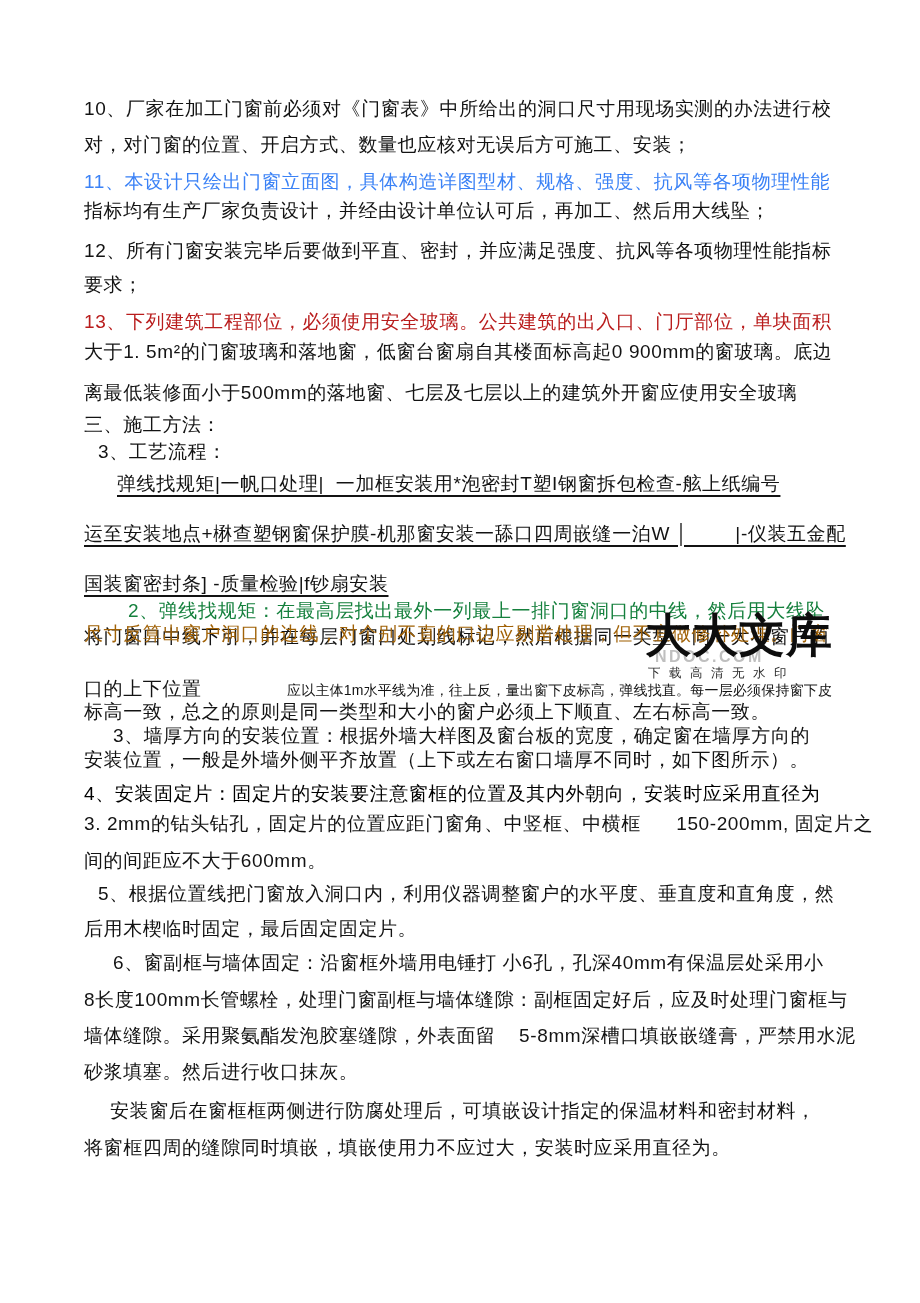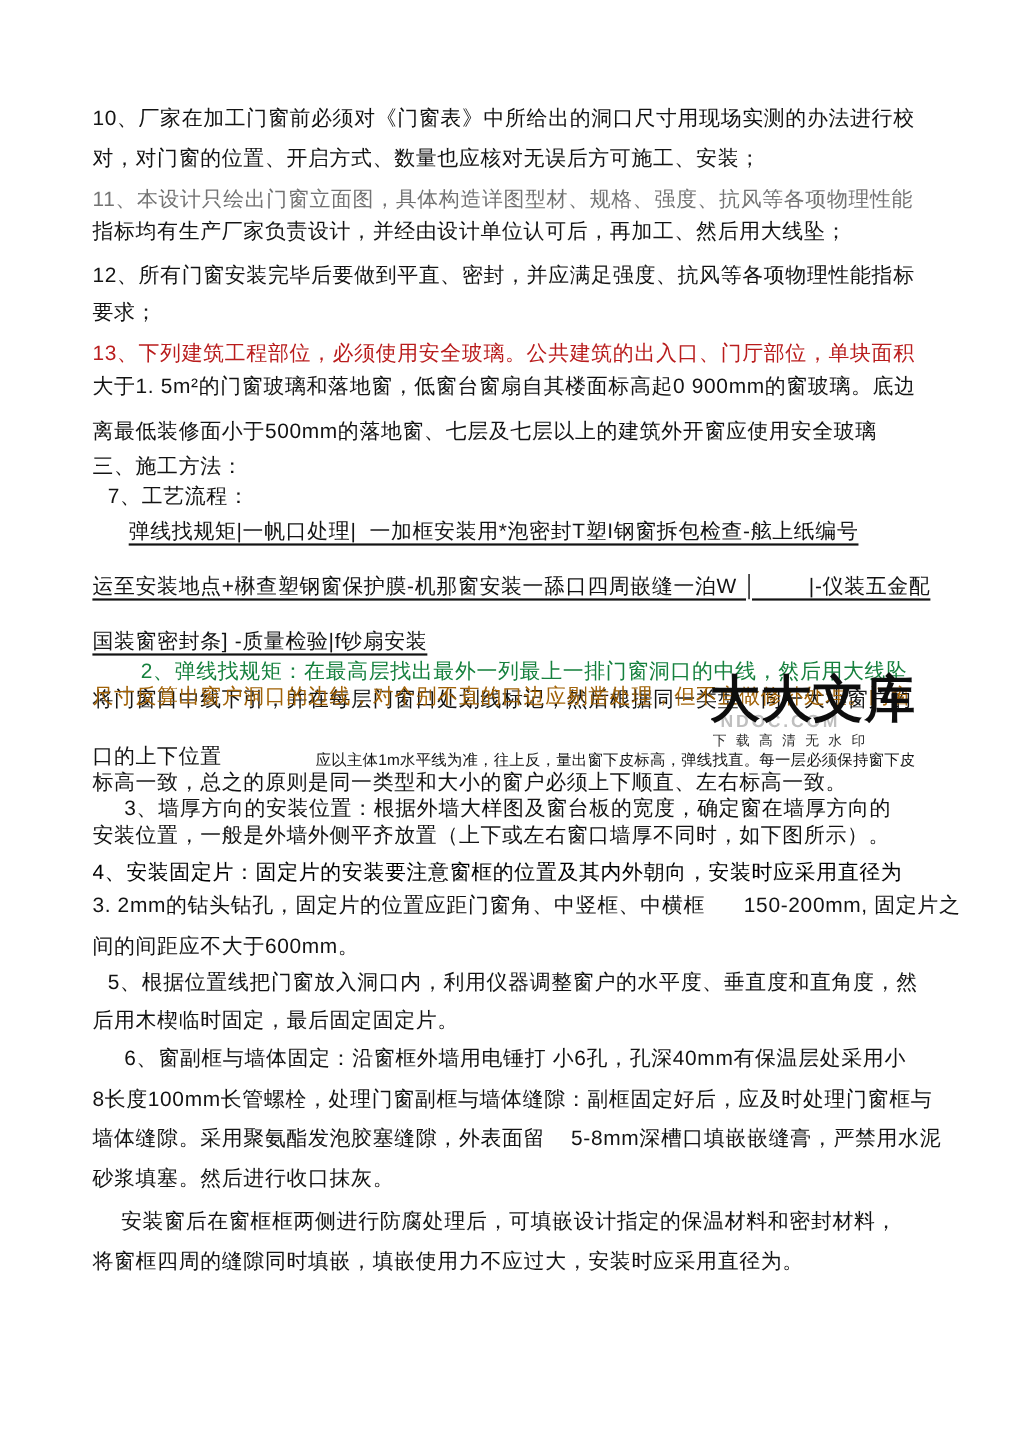--- a/index.html
+++ b/index.html
@@ -37,29 +37,29 @@
 </style>
 </head>
 <body>
 
 <div id="doc" style="background: rgb(255, 255, 255);">
   <div class="wm-domain">NDOC.COM</div>
   <div class="wm-tagline">下载高清无水印</div>
   <div class="wm-title">大大文库</div>
 <div class="line n" style="top: 97px; left: 84px; color: rgb(19, 19, 19);">10、厂家在加工门窗前必须对《门窗表》中所给出的洞口尺寸用现场实测的办法进行校</div>
     <div class="line n" style="top: 133px; left: 84px; color: rgb(19, 19, 19);">对，对门窗的位置、开启方式、数量也应核对无误后方可施工、安装；</div>
-    <div class="line n" style="top: 170px; left: 84px; color: #737373;">11、本设计只绘出门窗立面图，具体构造详图型材、规格、强度、抗风等各项物理性能</div>
+    <div class="line n" style="top: 170px; left: 84px; color: #3b82f6;">11、本设计只绘出门窗立面图，具体构造详图型材、规格、强度、抗风等各项物理性能</div>
     <div class="line n" style="top: 199px; left: 84px; color: rgb(19, 19, 19);">指标均有生产厂家负责设计，并经由设计单位认可后，再加工、然后用大线坠；</div>
     <div class="line n" style="top: 239px; left: 84px; color: rgb(19, 19, 19);">12、所有门窗安装完毕后要做到平直、密封，并应满足强度、抗风等各项物理性能指标</div>
     <div class="line n" style="top: 273px; left: 84px; color: rgb(19, 19, 19);">要求；</div>
     <div class="line n" style="top: 310px; left: 84px; color: #b91c1c;">13、下列建筑工程部位，必须使用安全玻璃。公共建筑的出入口、门厅部位，单块面积</div>
     <div class="line n" style="top: 340px; left: 84px; color: rgb(19, 19, 19);">大于1. 5m²的门窗玻璃和落地窗，低窗台窗扇自其楼面标高起0 900mm的窗玻璃。底边</div>
     <div class="line n" style="top: 381px; left: 84px; color: rgb(19, 19, 19);">离最低装修面小于500mm的落地窗、七层及七层以上的建筑外开窗应使用安全玻璃</div>
     <div class="line n" style="top: 413px; left: 84px; color: rgb(19, 19, 19);">三、施工方法：</div>
-    <div class="line n" style="top: 440px; left: 98px; color: rgb(19, 19, 19);">7、工艺流程：</div>
+    <div class="line n" style="top: 440px; left: 98px; color: rgb(19, 19, 19);">3、工艺流程：</div>
     <div class="line u" style="top: 472px; left: 117px; color: rgb(19, 19, 19);">弹线找规矩|一帆口处理|  一加框安装用*泡密封T塑I钢窗拆包检查-舷上纸编号</div>
     <div class="line u" style="top: 522px; left: 84px; color: rgb(19, 19, 19);">运至安装地点+楙查塑钢窗保护膜-机那窗安装一舔口四周嵌缝一泊W │        |-仪装五金配</div>
     <div class="line u" style="top: 572px; left: 84px; color: rgb(19, 19, 19);">国装窗密封条] -质量检验|f钞扇安装</div>
     <div class="line n" style="top: 599px; left: 128px; color: #15803d;">2、弹线找规矩：在最高层找出最外一列最上一排门窗洞口的中线，然后用大线坠</div>
     <div class="line n" style="top: 625px; left: 84px; color: rgb(19, 19, 19);">将门窗口中线下引，并在每层门窗口处划线标记，然后根据同一类型、同一大小窗户的</div>
     <div class="line n" style="top: 622px; left: 84px; color: #a16207;">尺寸反算出窗户洞口的边线，对个别不直的口边应剔凿处理，但不宜做修补处理。门窗</div>
     <div class="line n" style="top: 677px; left: 84px; color: rgb(19, 19, 19);">口的上下位置</div>
     <div class="line s" style="top: 681px; left: 287px; color: rgb(19, 19, 19);">应以主体1m水平线为准，往上反，量出窗下皮标高，弹线找直。每一层必须保持窗下皮</div>
     <div class="line n" style="top: 700px; left: 84px; color: rgb(19, 19, 19);">标高一致，总之的原则是同一类型和大小的窗户必须上下顺直、左右标高一致。</div>
     <div class="line n" style="top: 724px; left: 113px; color: rgb(19, 19, 19);">3、墙厚方向的安装位置：根据外墙大样图及窗台板的宽度，确定窗在墙厚方向的</div>

